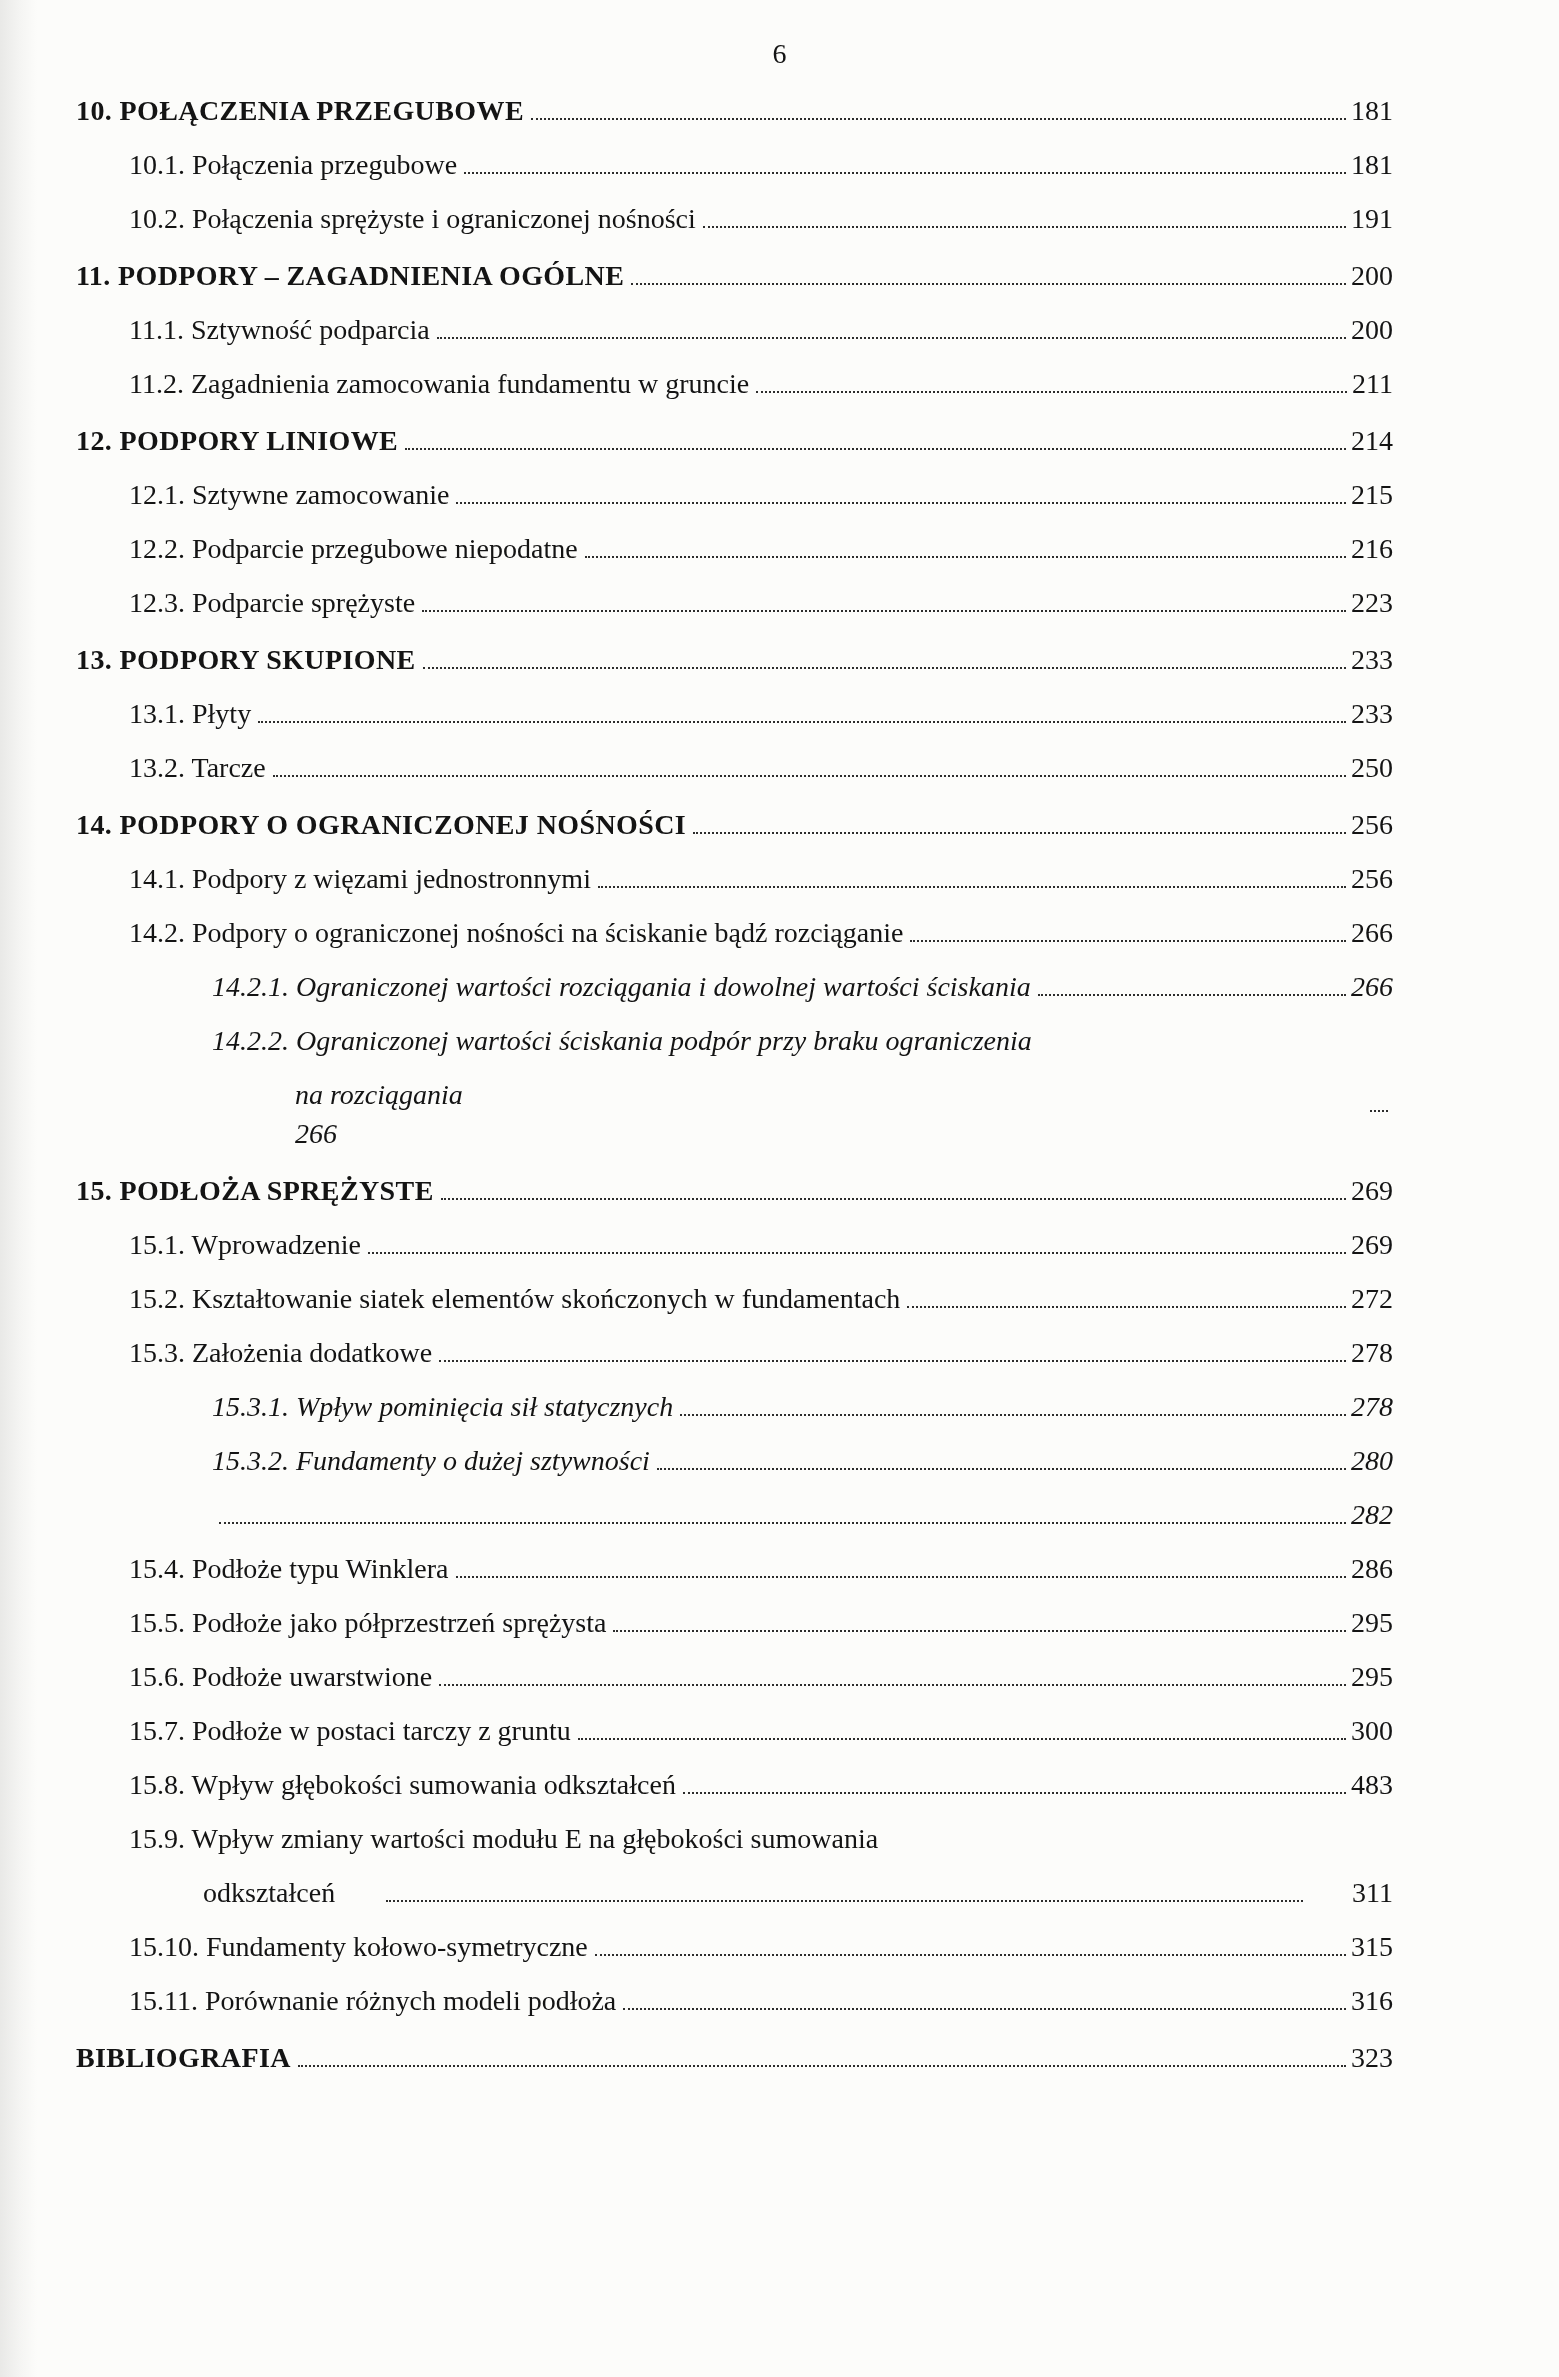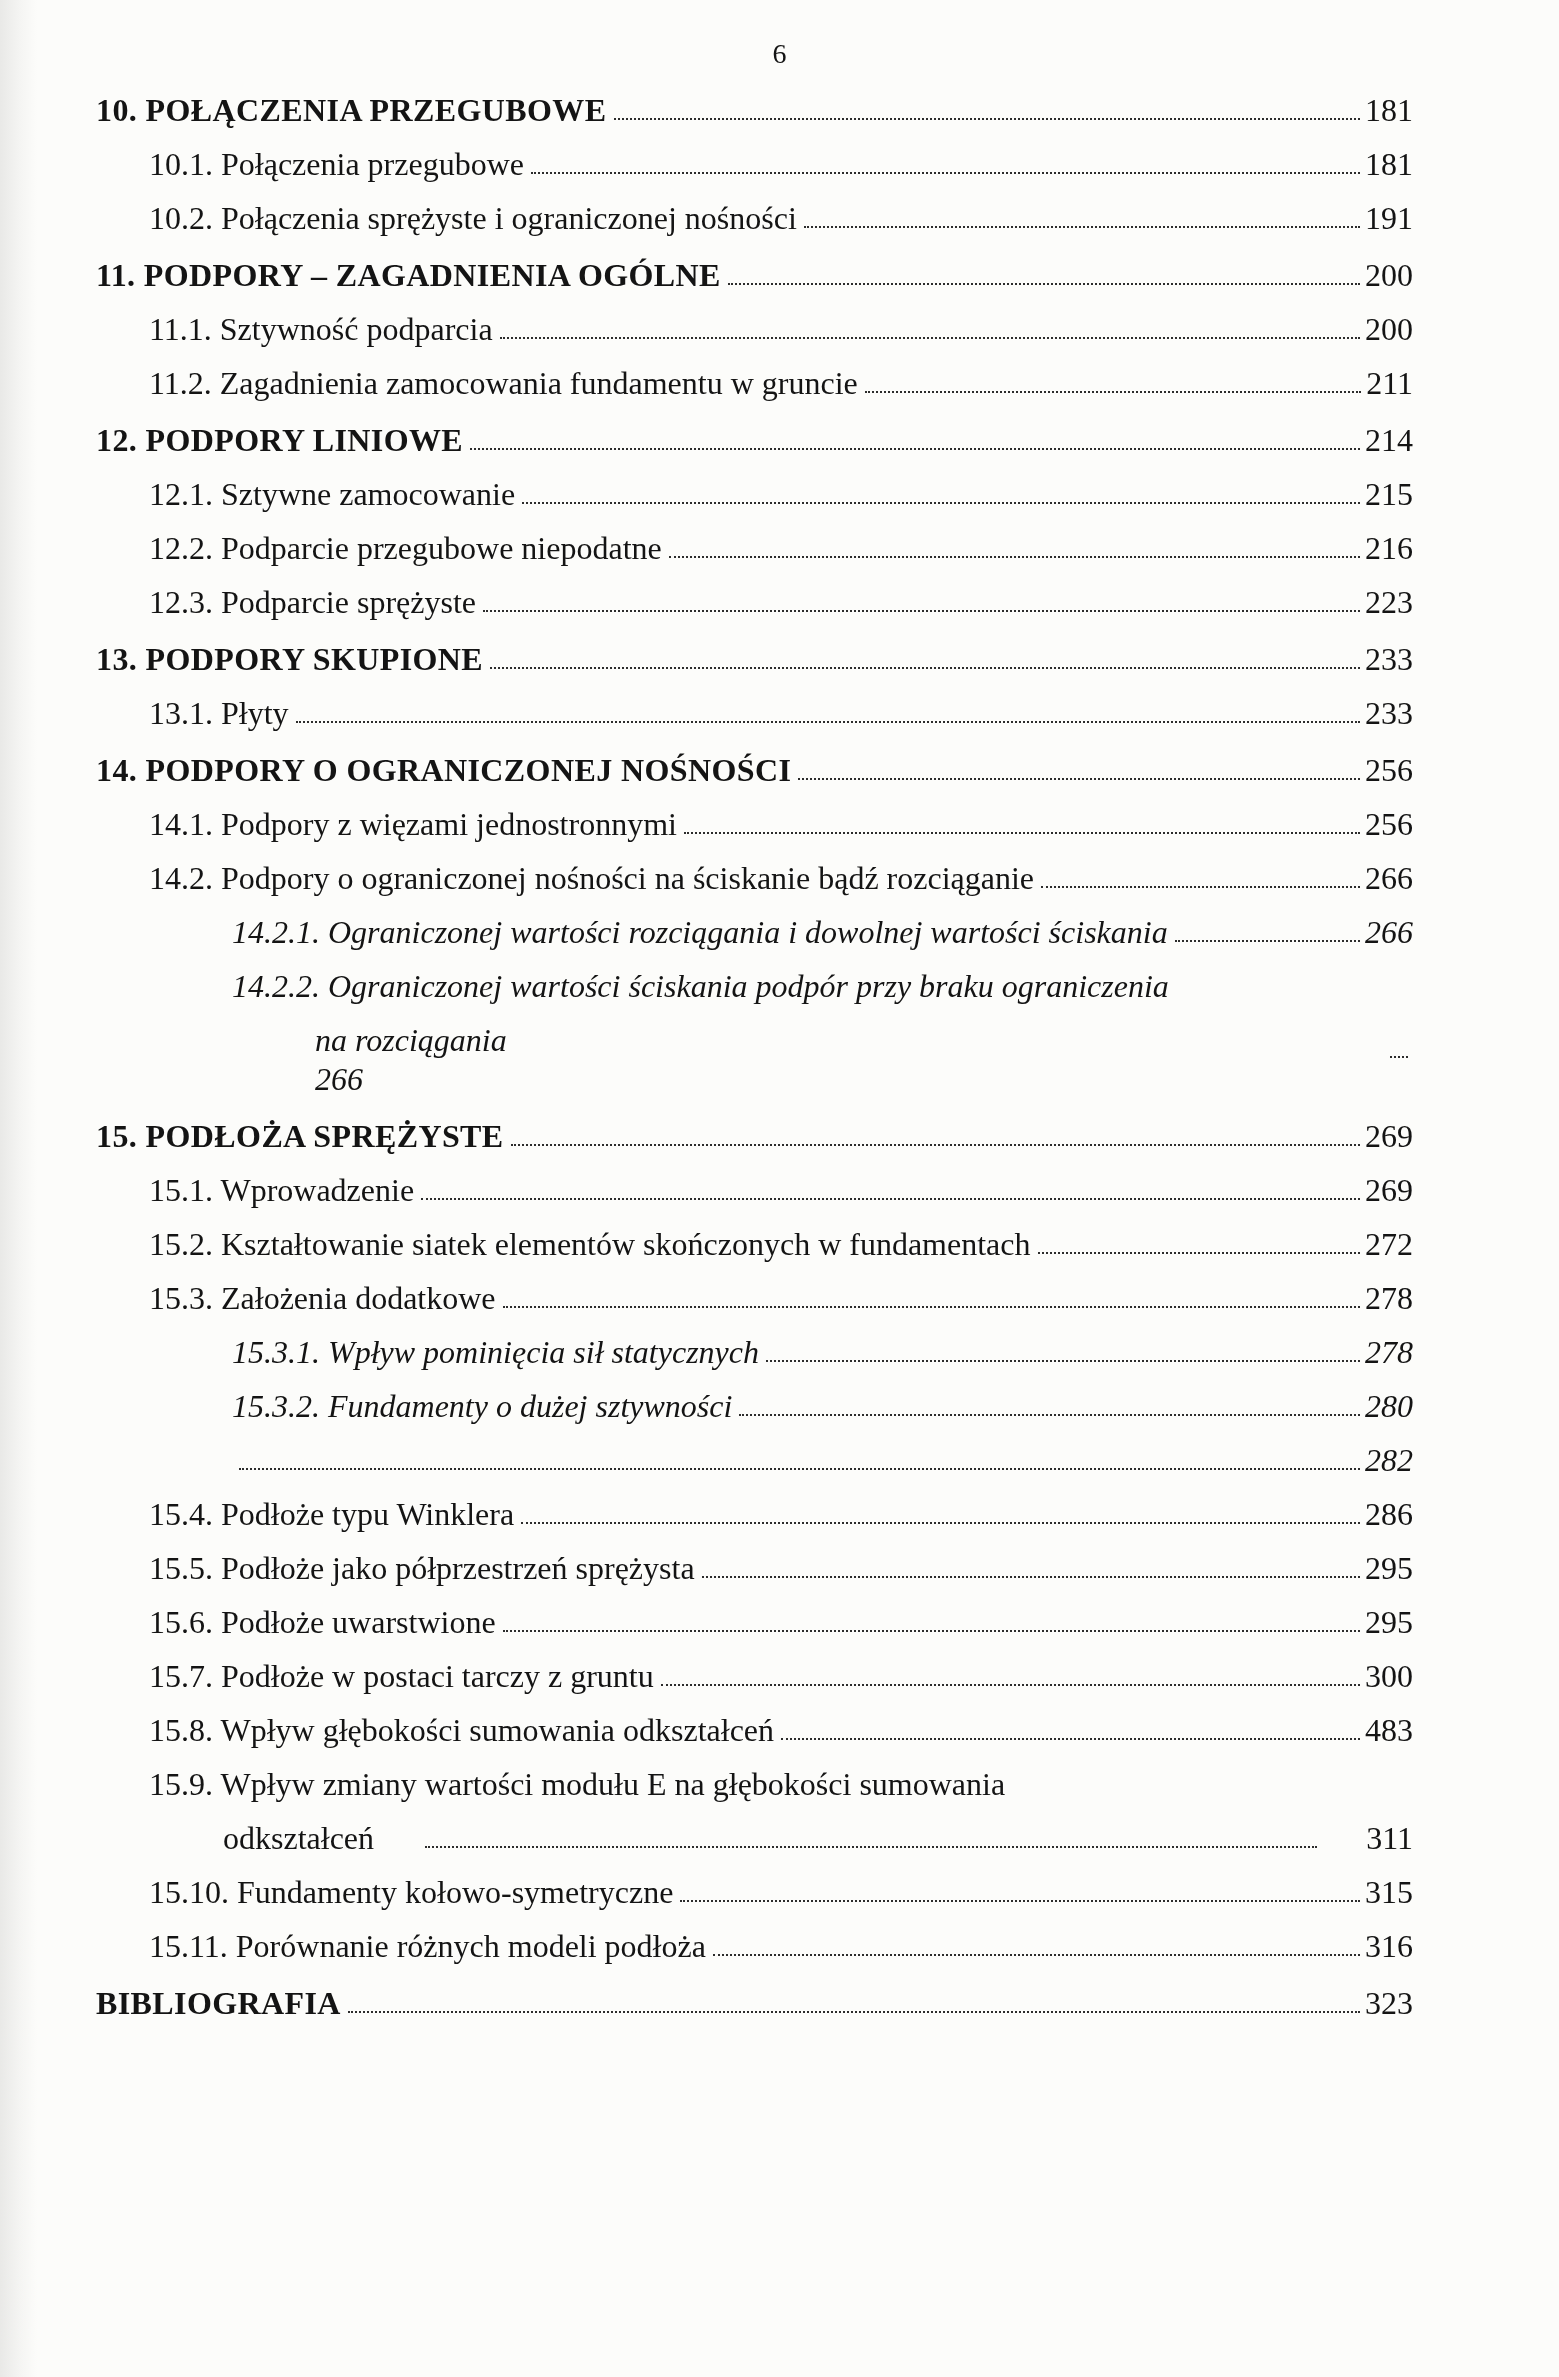--- a/index.html
+++ b/index.html
@@ -27,24 +27,24 @@
   }
 
   .page-number-wrap {
     padding-top: 39px;
     text-align: center;
     font-size: 28px;
     line-height: 30px;
   }
 
   .toc {
-    margin-left: 96px;
+    margin-left: 76px;
     width: 1317px;
     margin-top: 24.5px;
-    font-size: 32px;
+    font-size: 28px;
   }
 
   .toc-row {
     display: flex;
     align-items: baseline;
     line-height: 31px;
     margin-bottom: 23px;
   }
 
   .toc-label { white-space: pre; }
@@ -138,20 +138,25 @@
     <div class="toc-row chapter">
     <span class="toc-label">13. PODPORY SKUPIONE</span>
     <span class="leader"></span>
     <span class="toc-page">233</span>
   </div>
     <div class="toc-row section">
     <span class="toc-label">13.1. Płyty</span>
     <span class="leader"></span>
     <span class="toc-page">233</span>
   </div>
+    <div class="toc-row section">
+    <span class="toc-label">13.2. Tarcze</span>
+    <span class="leader"></span>
+    <span class="toc-page">250</span>
+  </div>
     <div class="toc-row chapter">
     <span class="toc-label">14. PODPORY O OGRANICZONEJ NOŚNOŚCI</span>
     <span class="leader"></span>
     <span class="toc-page">256</span>
   </div>
     <div class="toc-row section">
     <span class="toc-label">14.1. Podpory z więzami jednostronnymi</span>
     <span class="leader"></span>
     <span class="toc-page">256</span>
   </div>

